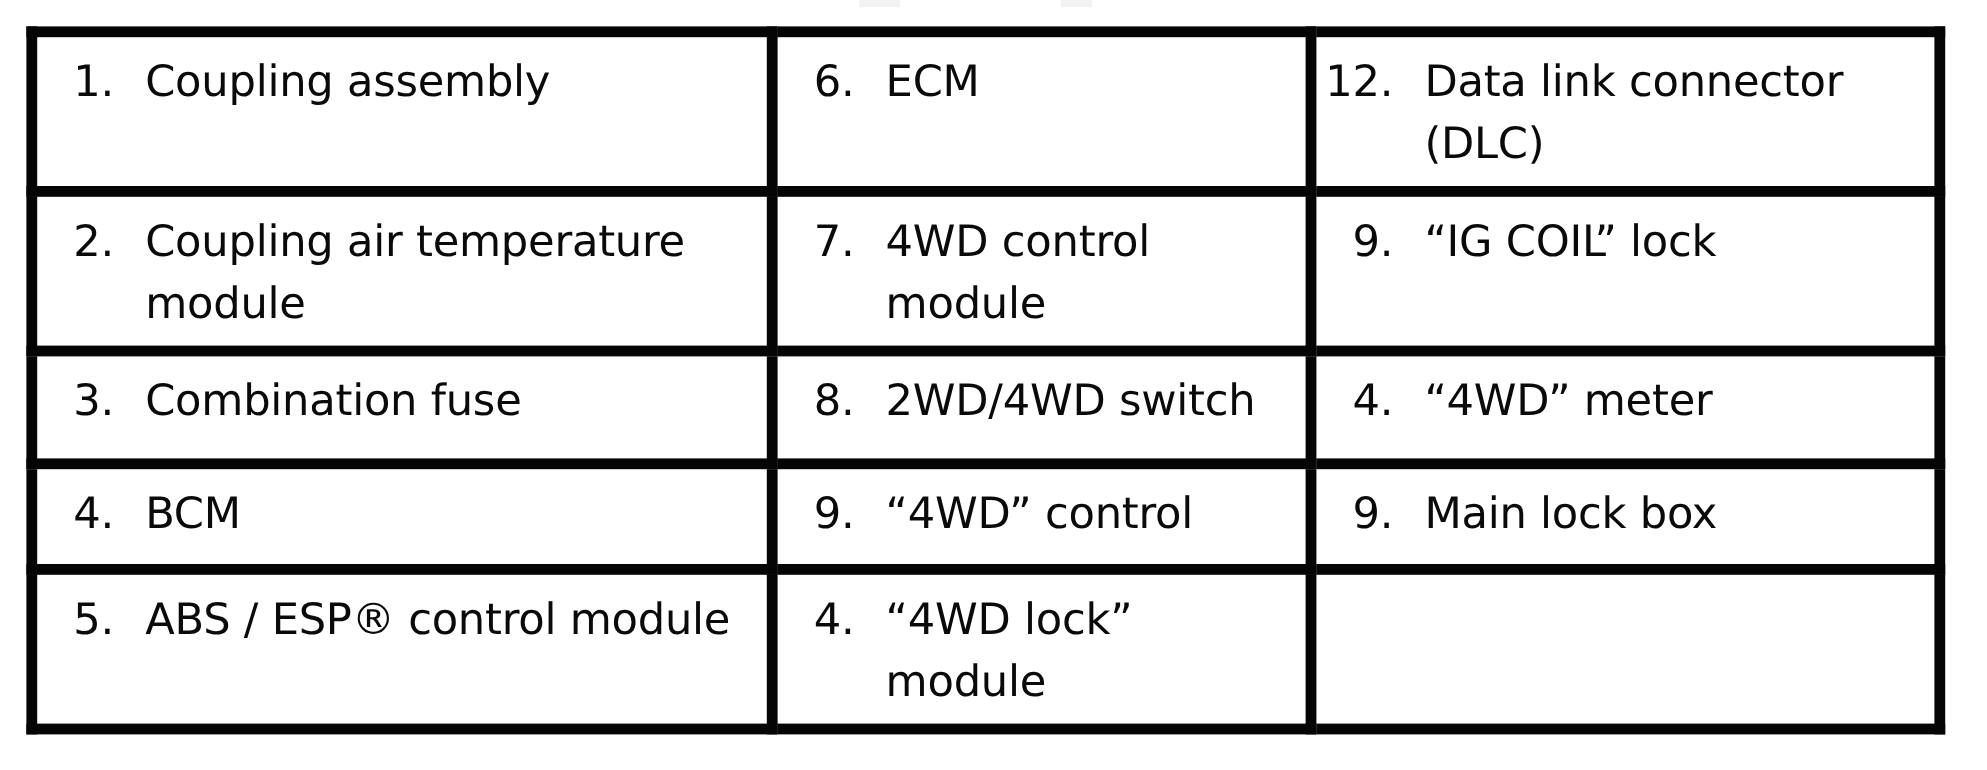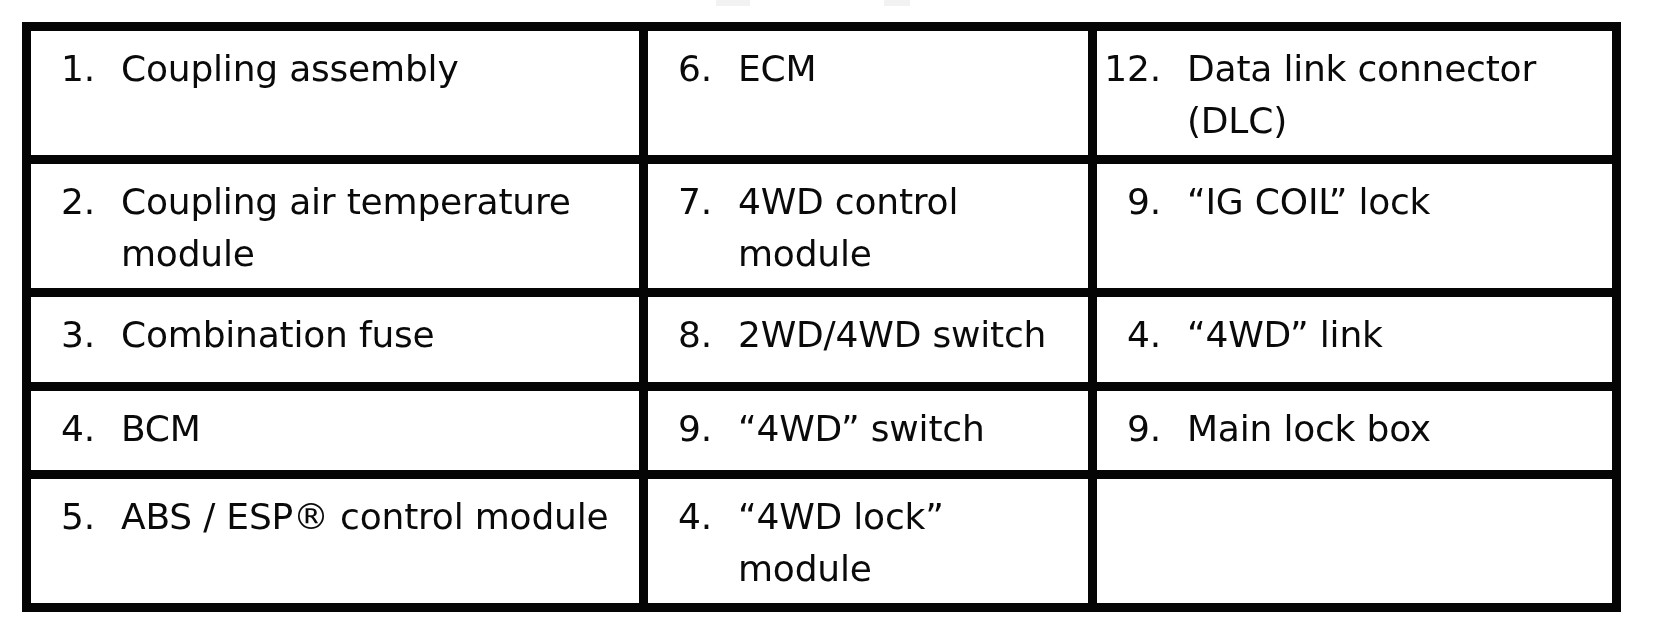--- a/index.html
+++ b/index.html
@@ -123,35 +123,35 @@
         </td>
         <td>
           <div class="cell">
             <span class="num">8.</span>
             <span class="label">2WD/4WD switch</span>
           </div>
         </td>
         <td>
           <div class="cell">
             <span class="num">4.</span>
-            <span class="label">“4WD” link</span>
+            <span class="label">“4WD” meter</span>
           </div>
         </td>
       </tr>
       <tr style="height:88px">
         <td>
           <div class="cell">
             <span class="num">4.</span>
             <span class="label">BCM</span>
           </div>
         </td>
         <td>
           <div class="cell">
             <span class="num">9.</span>
-            <span class="label">“4WD” switch</span>
+            <span class="label">“4WD” control</span>
           </div>
         </td>
         <td>
           <div class="cell">
             <span class="num">9.</span>
             <span class="label">Main lock box</span>
           </div>
         </td>
       </tr>
       <tr>

